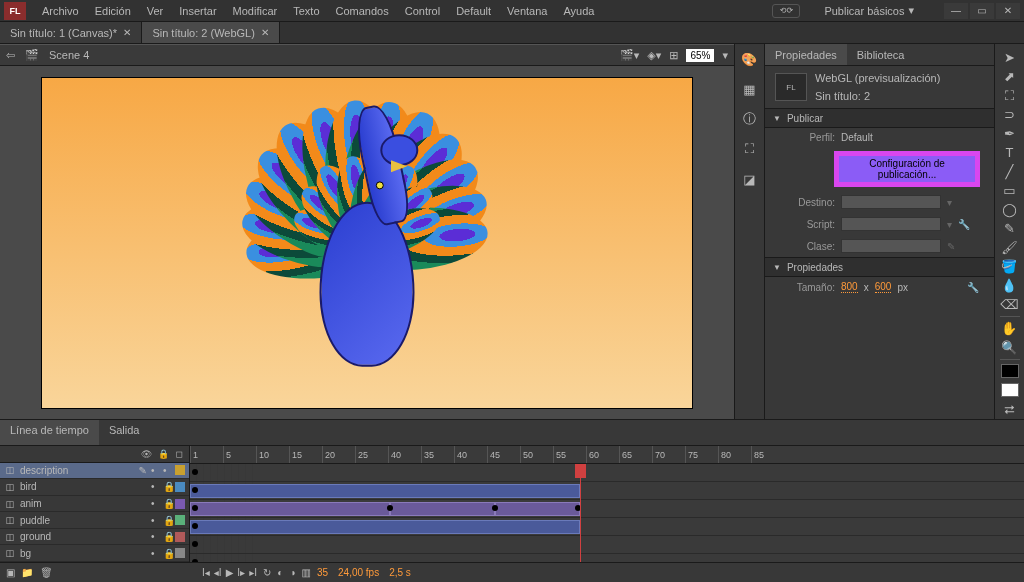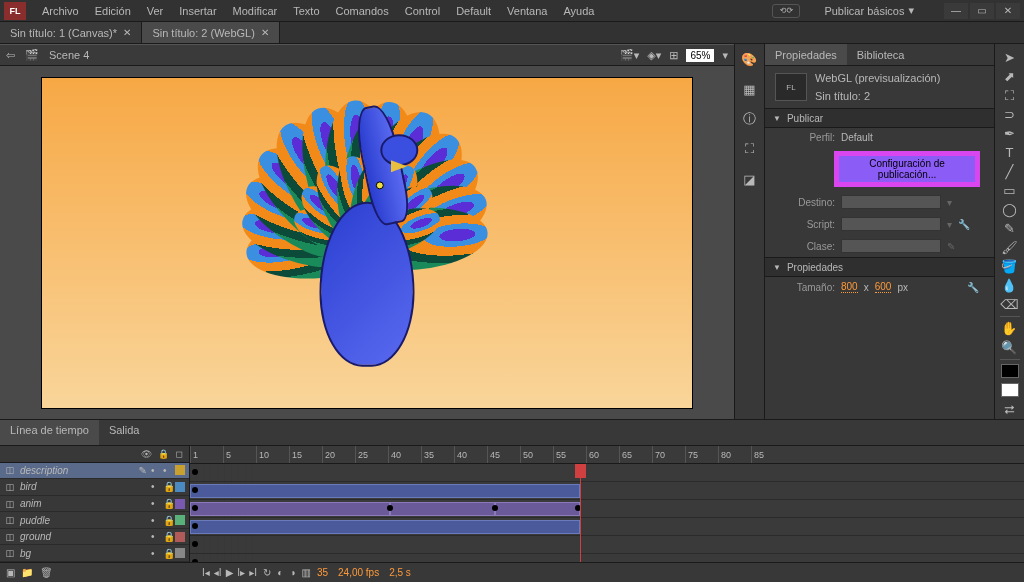--- a/index.html
+++ b/index.html
@@ -70,21 +70,21 @@
 .timeline{height:163px;background:#383838;border-top:1px solid #1a1a1a;display:flex;flex-direction:column;}
 .tl-tabs{height:26px;display:flex;border-bottom:1px solid #1a1a1a;}
 .tl-tab{padding:0 10px;line-height:20px;}
 .tl-tab.active{background:#4a4a4a;}
 .tl-main{flex:1;display:flex;min-height:0;}
 .layers{width:190px;border-right:1px solid #1a1a1a;display:flex;flex-direction:column;}
 .layer-hd{height:18px;display:flex;align-items:center;justify-content:flex-end;gap:6px;padding:0 6px;font-size:9px;border-bottom:1px solid #1a1a1a;}
 .layer{height:18px;display:flex;align-items:center;gap:4px;padding:0 4px;border-bottom:1px solid #2a2a2a;font-size:10px;}
 .layer.active{background:#5a6a8a;}
 .layer .li{width:12px;font-size:9px;text-align:center;}
-.layer .nm{flex:1;font-style:italic;}
+.layer .nm{flex:1;}
 .layer .dot{width:8px;}
 .frames{flex:1;display:flex;flex-direction:column;overflow:hidden;}
 .ruler{height:18px;display:flex;border-bottom:1px solid #1a1a1a;position:relative;background:#3a3a3a;}
 .ruler .n{width:33px;font-size:9px;text-align:left;padding-left:2px;border-left:1px solid #555;line-height:18px;}
 .frames-rows{flex:1;position:relative;}
 .frow{height:18px;border-bottom:1px solid #2a2a2a;position:relative;background:repeating-linear-gradient(90deg,#3a3a3a 0 6.5px,#383838 6.5px 7px);}
 .span{position:absolute;top:2px;height:14px;}
 .span.key{background:#4a5a9a;border:1px solid #6a7aba;}
 .span.tw{background:#6a5a9a;border:1px solid #8a7aba;}
 .kf{position:absolute;top:5px;width:6px;height:6px;background:#000;border-radius:50%;}

